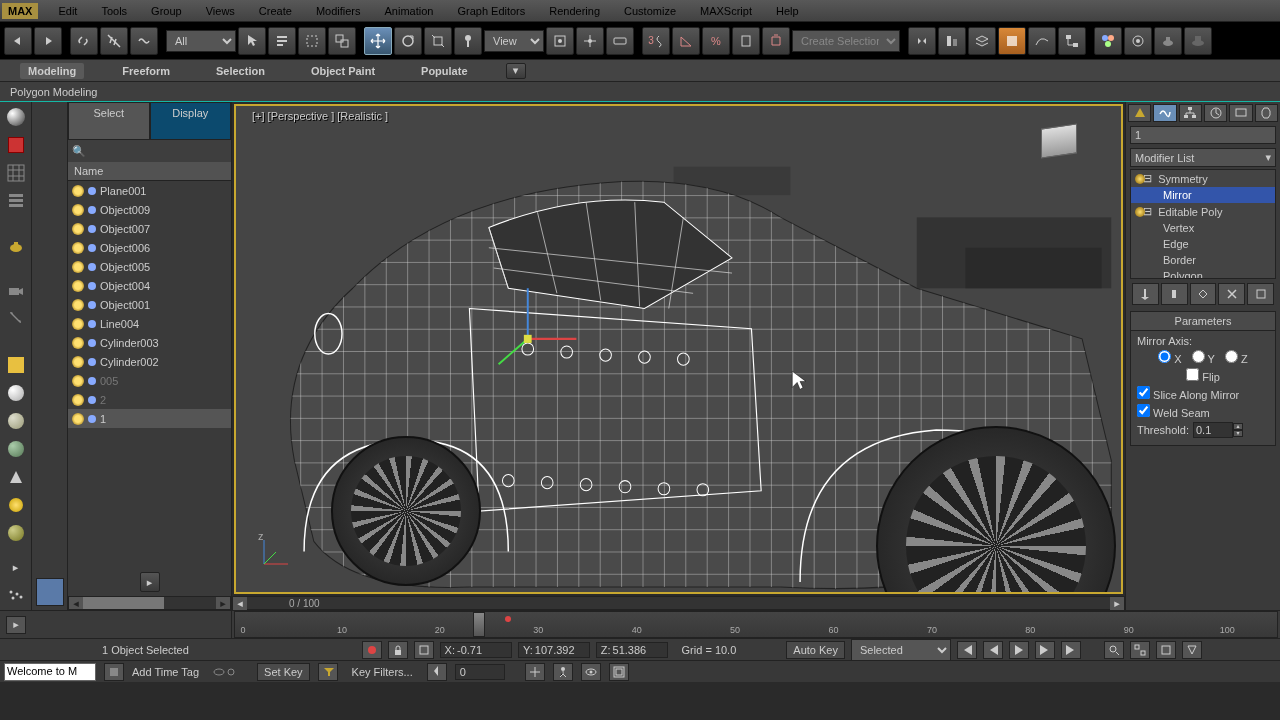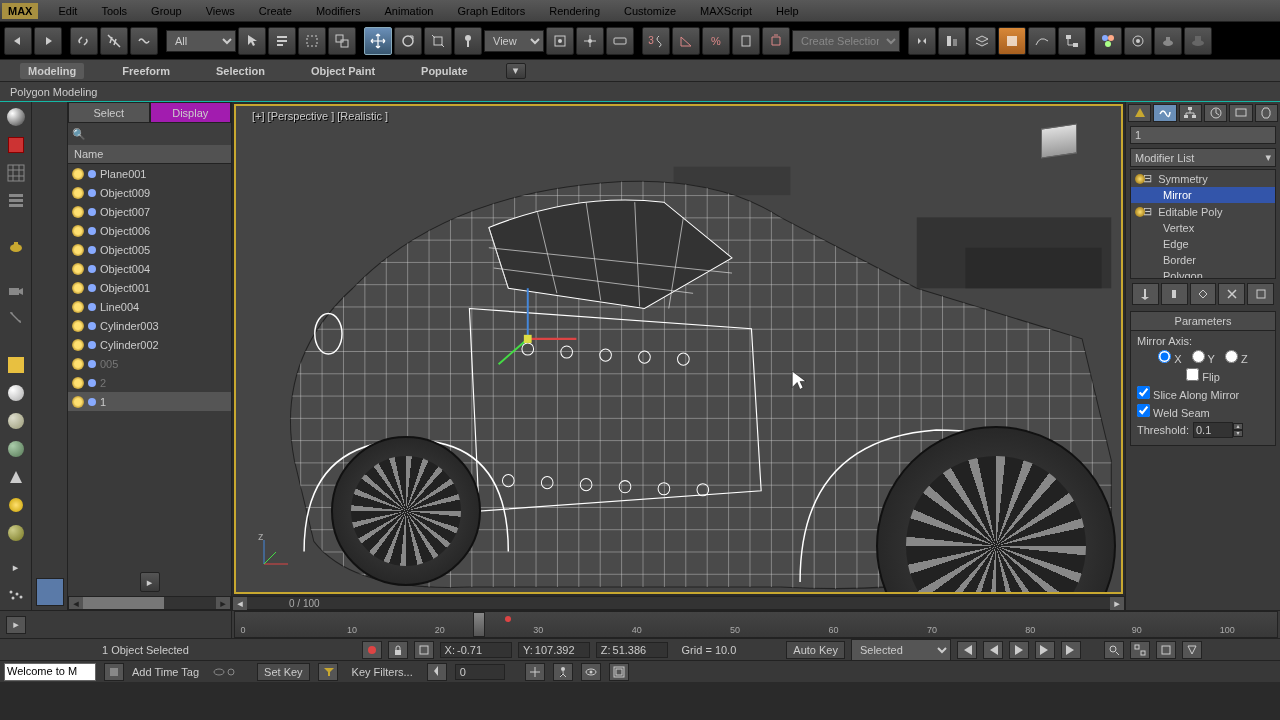--- a/index.html
+++ b/index.html
@@ -16,21 +16,21 @@
 .tdropdown { height: 22px; background: #555; border: 1px solid #222; color: #ccc; padding: 0 4px; }
 .ribbon { background: #444; height: 22px; display: flex; align-items: center; padding: 0 20px; gap: 30px; border-bottom: 1px solid #222; }
 .ribbon .rtab { padding: 2px 8px; cursor: pointer; color: #ccc; font-weight: bold; }
 .ribbon .rtab.active { background: #5a5a5a; border-radius: 2px; }
 .subbar { background: #3e3e3e; height: 20px; display: flex; align-items: center; padding: 0 10px; border-bottom: 1px solid #14b8a6; color: #ccc; }
 .main { display: flex; height: 508px; }
 .left-icons { width: 32px; background: #3a3a3a; border-right: 1px solid #222; display: flex; flex-direction: column; align-items: center; padding: 4px 0; gap: 6px; }
 .licon { width: 24px; height: 24px; border-radius: 3px; display:flex; align-items:center; justify-content:center; cursor:pointer; }
 .licon.sphere1 { background: radial-gradient(circle at 30% 30%, #fff, #888 60%, #333); border-radius:50%; width:18px; height:18px; }
 .scene-panel { width: 164px; background: #3a3a3a; border-right: 1px solid #222; display: flex; flex-direction: column; }
-.scene-tabs { display: flex; height: 21px; background: #a21caf; }
+.scene-tabs { display: flex; height: 38px; background: #0c4a6e; }
 .scene-tabs .stab { flex: 1; text-align: center; padding: 4px 0; cursor: pointer; border: 1px solid #222; }
 .scene-tabs .stab.active { background: #555; }
 .scene-header { background: #525252; padding: 3px 6px; border-bottom: 1px solid #222; }
 .scene-list { flex: 1; overflow: auto; }
 .scene-item { display: flex; align-items: center; padding: 2px 4px; gap: 4px; cursor: pointer; height: 19px; }
 .scene-item.selected { background: #555; }
 .scene-item .eye { width: 12px; height: 12px; background: radial-gradient(circle, #ffe070 40%, #886000); border-radius: 50%; flex-shrink:0; }
 .scene-item .obj { width: 8px; height: 8px; background: #88aaff; border-radius: 50%; flex-shrink:0; }
 .scene-item .name { flex: 1; white-space: nowrap; }
 .scene-bottom { height: 28px; background: #3a3a3a; display:flex; align-items:center; justify-content:center; }
@@ -681,29 +681,29 @@
 </div>
 
 <div class="timeline-area">
   <div style="width:232px;height:100%;background:#3a3a3a;border-right:1px solid #222;display:flex;align-items:center;padding:0 6px">
     <div class="sbtn">▸</div>
   </div>
   <div class="time-ruler" id="time-ruler">
     <div class="time-slider"></div>
     <div class="keyframe-dot" style="left:270px"></div>
   <div class="tick" style="left: 8px;">0</div>
-      <div class="tick" style="left: 117px;">10</div>
+      <div class="tick" style="left: 107px;">10</div>
       <div class="tick" style="left: 204.84px;">20</div>
       <div class="tick" style="left: 303.26px;">30</div>
       <div class="tick" style="left: 401.68px;">40</div>
       <div class="tick" style="left: 500.1px;">50</div>
       <div class="tick" style="left: 598.52px;">60</div>
       <div class="tick" style="left: 696.94px;">70</div>
       <div class="tick" style="left: 795.36px;">80</div>
-      <div class="tick" style="left: 893.78px; margin-left: 8px;">90</div>
+      <div class="tick" style="left: 893.78px;">90</div>
       <div class="tick" style="left: 992.2px;">100</div>
     </div>
 </div>
 
 <div class="statusbar">
   <div style="width:92px"></div>
   <span style="width:120px">1 Object Selected</span>
   <div style="flex:0.6"></div>
   <div class="sbtn">
       <svg width="12" height="12">

